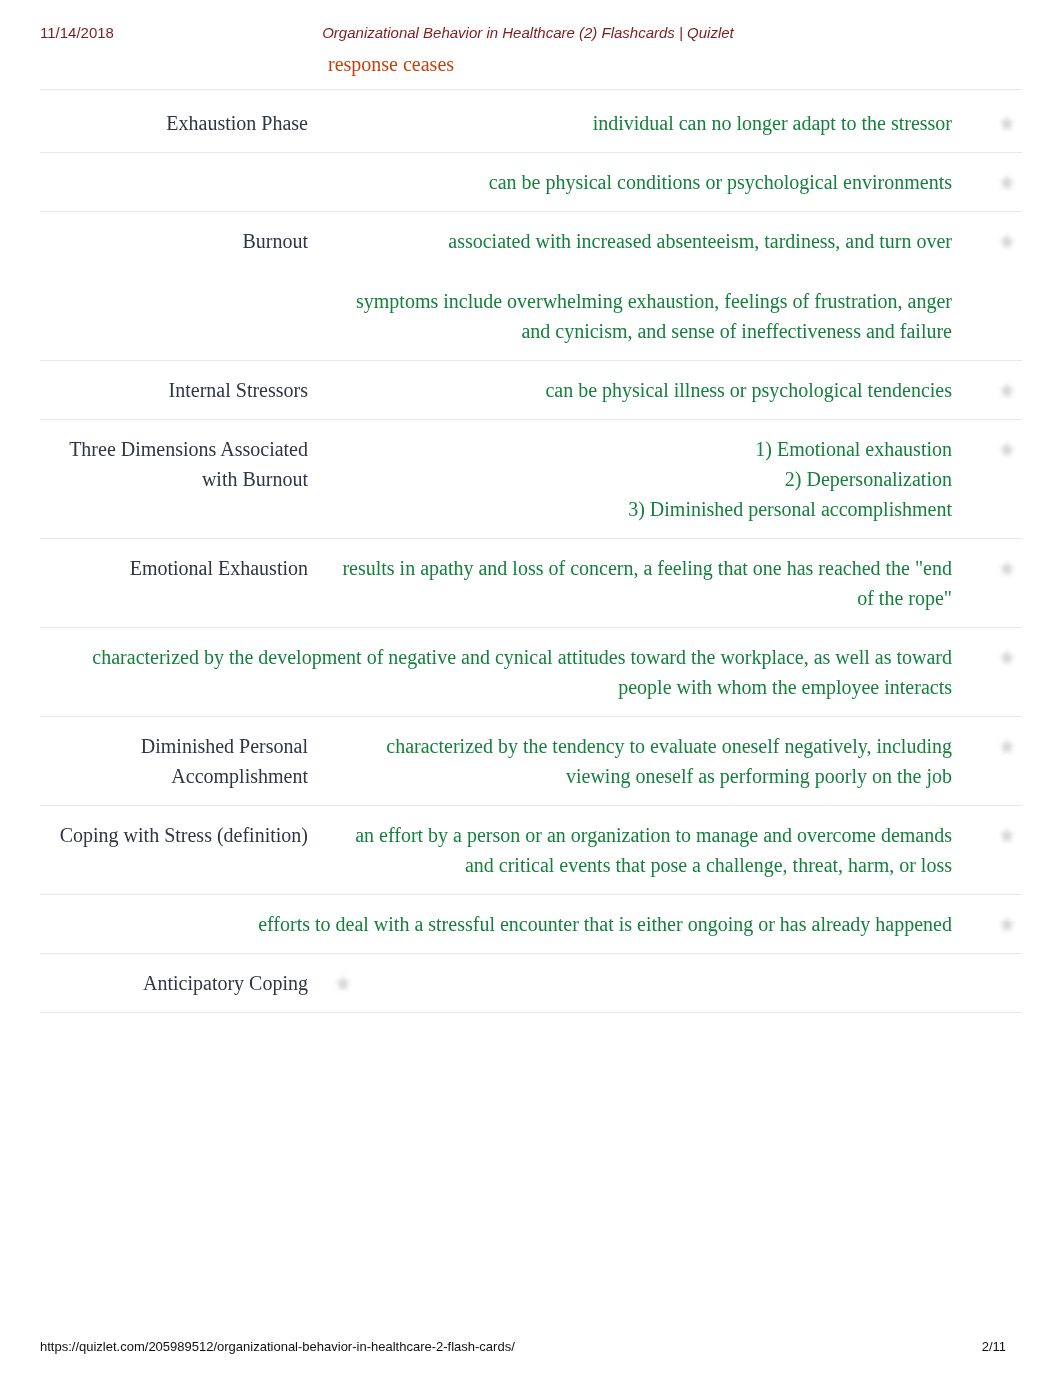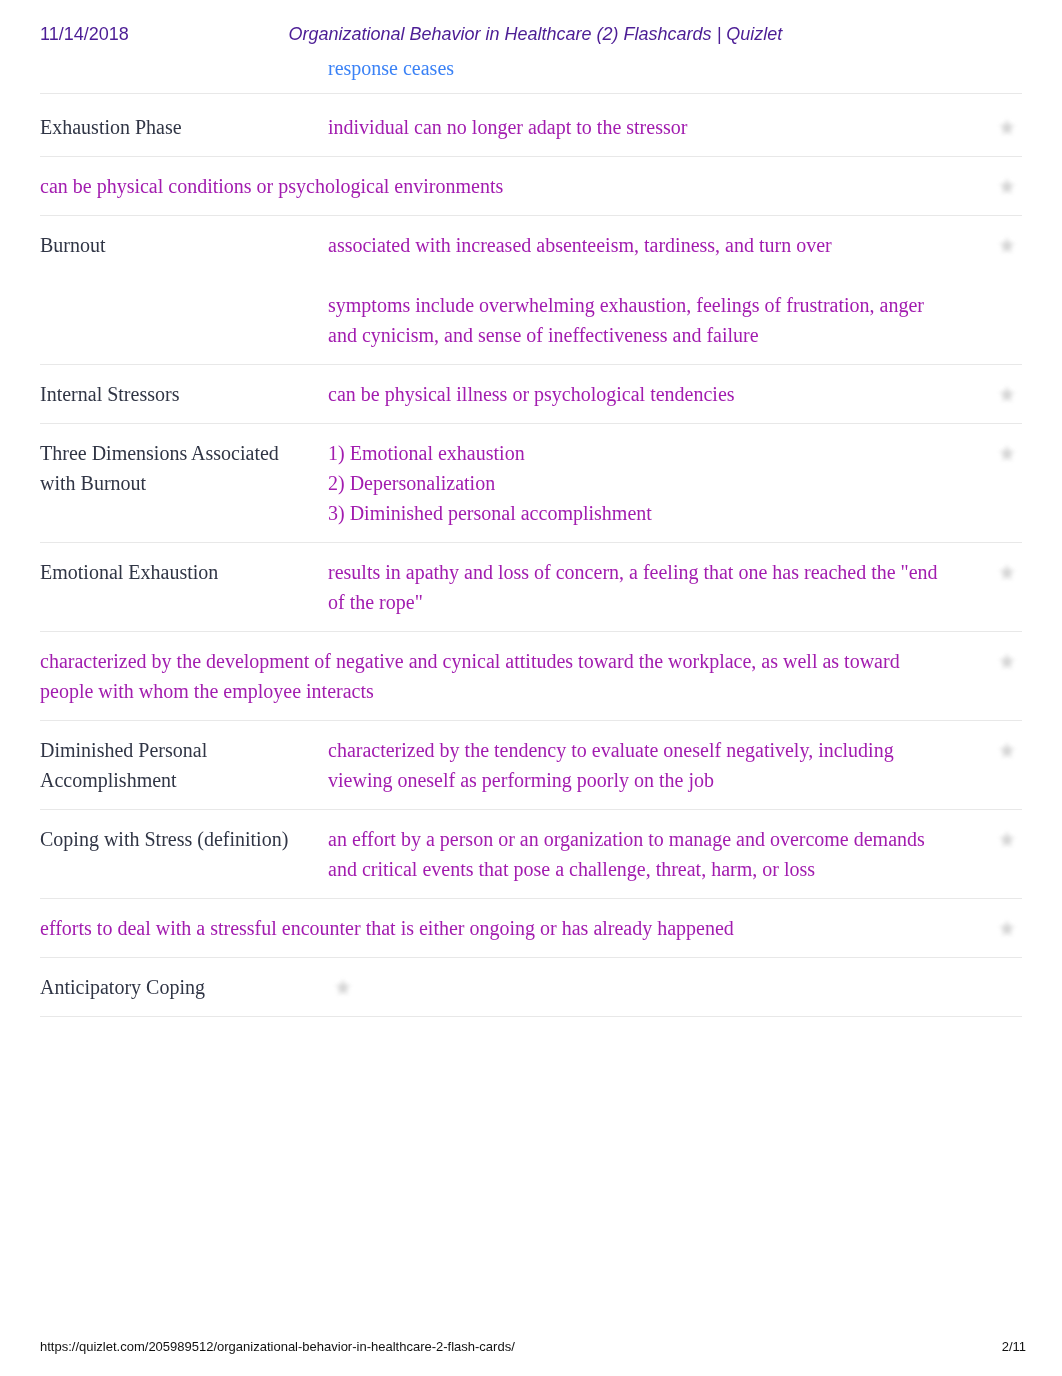--- a/index.html
+++ b/index.html
@@ -13,22 +13,22 @@
     width: 1062px;
     height: 1376px;
     position: relative;
   }
   .header {
     display: flex;
     justify-content: space-between;
     align-items: center;
     padding: 24px 40px 8px 40px;
     font-family: Arial, Helvetica, sans-serif;
-    font-size: 18px;
-    color: #4c1d95;
+    font-size: 15px;
+    color: #7f1d1d;
   }
   .header-date {
     flex: 0 0 auto;
   }
   .header-title {
     flex: 1;
     text-align: center;
     font-style: italic;
   }
   .content {
@@ -40,43 +40,44 @@
     padding-bottom: 10px;
     margin-bottom: 4px;
   }
   .partial-row .term-col {
     width: 288px;
     flex-shrink: 0;
   }
   .partial-row .def-col {
     flex: 1;
     font-size: 20px;
-    color: #3b82f6;
+    color: #c2410c;
     line-height: 1.5;
     padding-right: 30px;
   }
   .card-row {
     display: flex;
     align-items: flex-start;
     border-bottom: 1px solid #e8e8e8;
     padding: 14px 0;
     position: relative;
+    text-align: right;
   }
   .term-col {
     width: 288px;
     flex-shrink: 0;
     font-size: 20px;
     color: #303545;
     line-height: 1.5;
     padding-right: 20px;
   }
   .def-col {
     flex: 1;
     font-size: 20px;
-    color: #a21caf;
+    color: #15803d;
     line-height: 1.5;
     padding-right: 40px;
     white-space: pre-wrap;
   }
   .star-col {
     width: 30px;
     flex-shrink: 0;
     display: flex;
     justify-content: center;
     align-items: flex-start;
@@ -88,21 +89,21 @@
     filter: blur(2px);
     opacity: 0.35;
   }
   .star-icon svg {
     fill: #888;
   }
   .footer {
     position: absolute;
     bottom: 22px;
     left: 40px;
-    right: 36px;
+    right: 56px;
     display: flex;
     justify-content: space-between;
     font-family: Arial, Helvetica, sans-serif;
     font-size: 13px;
     color: #111;
   }
 </style>
 </head>
 <body>
 

